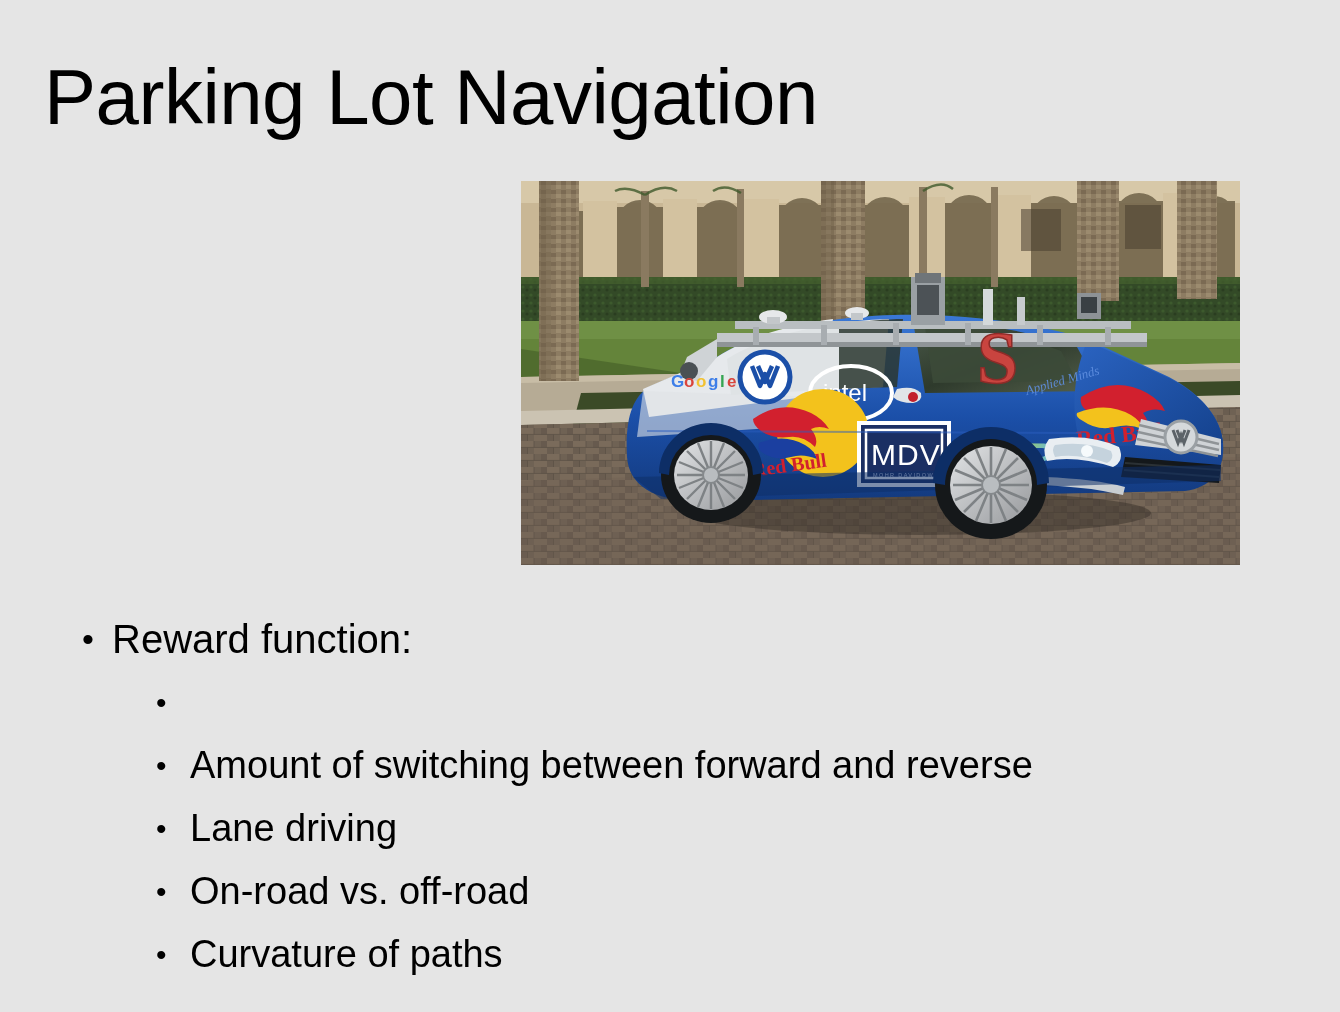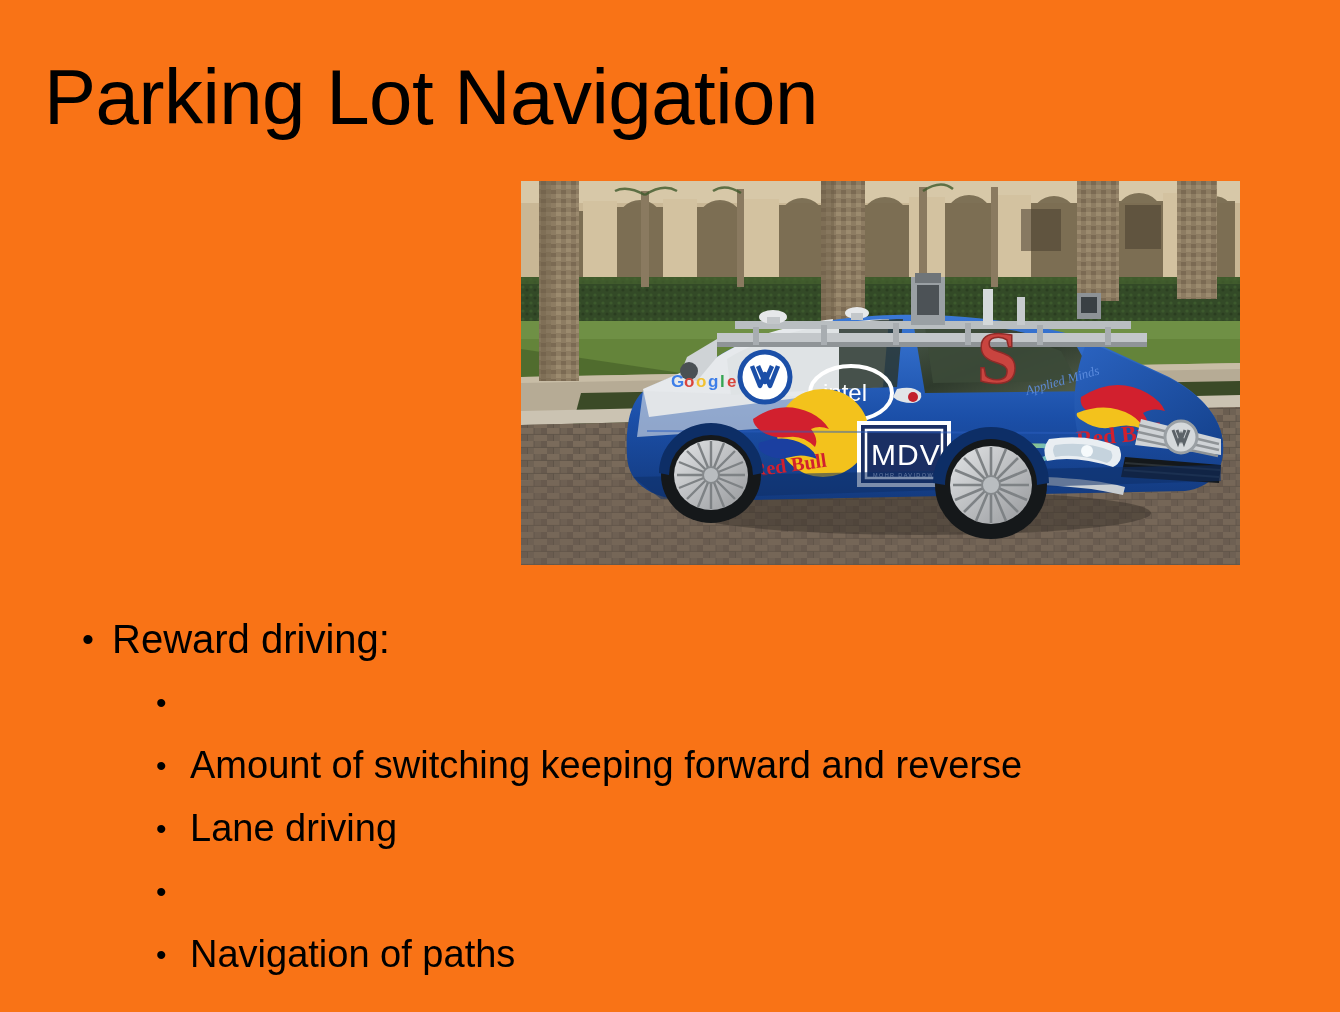--- a/index.html
+++ b/index.html
@@ -3,21 +3,21 @@
 <meta charset="utf-8">
 <style>
   html,body{margin:0;padding:0;}
   body{
     width:1340px;height:1012px;
     background:#ffffff;
     font-family:"Liberation Sans", sans-serif;
     overflow:hidden;
     position:relative;
   }
-  .slide{position:absolute;inset:0;background:#f97316;}
+  .slide{position:absolute;inset:0;background:#e5e5e5;}
 
   
   .slide-title{
     position:absolute;
     left:44px; top:52px;
     font-size:78px;
     line-height:90px;
     font-weight:400;
     color:#000000;
     letter-spacing:-0.5px;
@@ -371,40 +371,41 @@
         <path d="M138 292 a52 50 0 0 1 104 0 l-10 2 a42 40 0 0 0 -84 0 Z" fill="#0d2e66"></path>
         <path d="M412 302 a58 56 0 0 1 116 0 l-12 2 a46 46 0 0 0 -92 0 Z" fill="#0d2e66"></path>
       </g>
     </svg>
   </div>
 
   <div class="body-list">
 
     <div class="bullet lvl1">
       <span class="dot">•</span>
-      <span class="txt">Reward driving:</span>
+      <span class="txt">Reward function:</span>
     </div>
 
     <div class="bullet lvl2">
       <span class="dot">•</span>
     </div>
 
     <div class="bullet lvl2">
       <span class="dot">•</span>
-      <span class="txt">Amount of switching keeping forward and reverse</span>
+      <span class="txt">Amount of switching between forward and reverse</span>
     </div>
 
     <div class="bullet lvl2">
       <span class="dot">•</span>
       <span class="txt">Lane driving</span>
     </div>
 
     <div class="bullet lvl2">
       <span class="dot">•</span>
+      <span class="txt">On-road vs. off-road</span>
     </div>
 
     <div class="bullet lvl2">
       <span class="dot">•</span>
-      <span class="txt">Navigation of paths</span>
+      <span class="txt">Curvature of paths</span>
     </div>
 
   </div>
 </div>
 
 </body></html>

